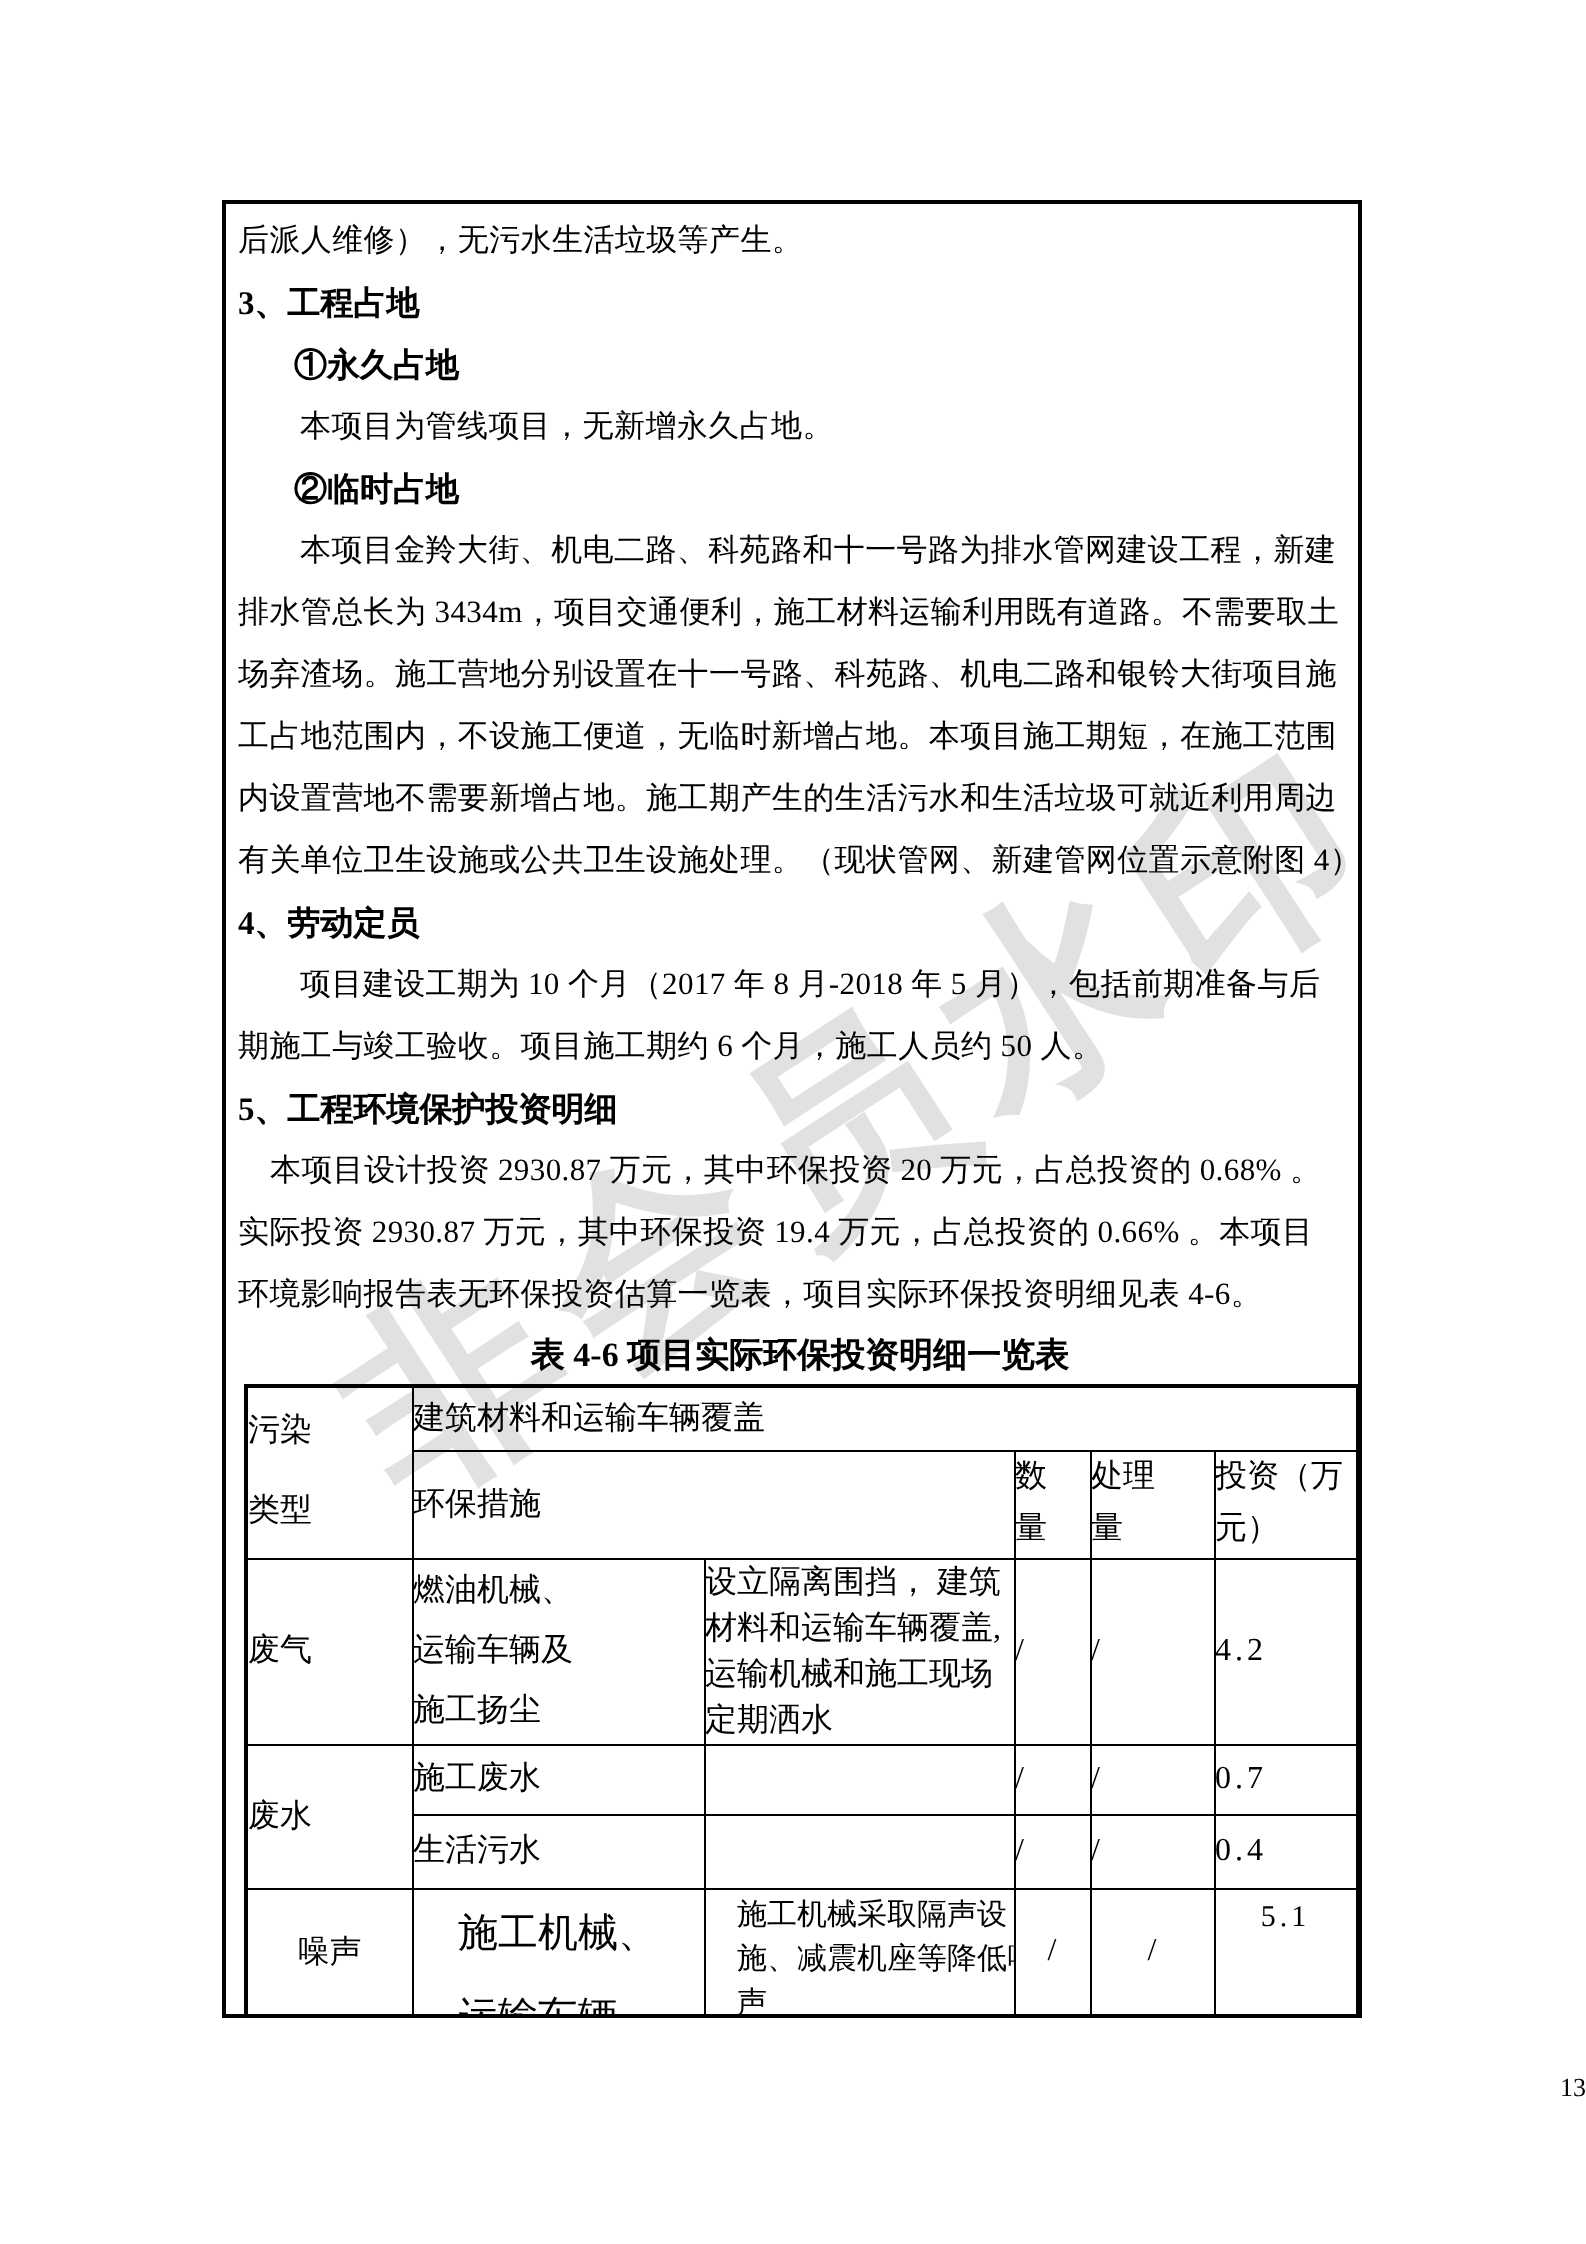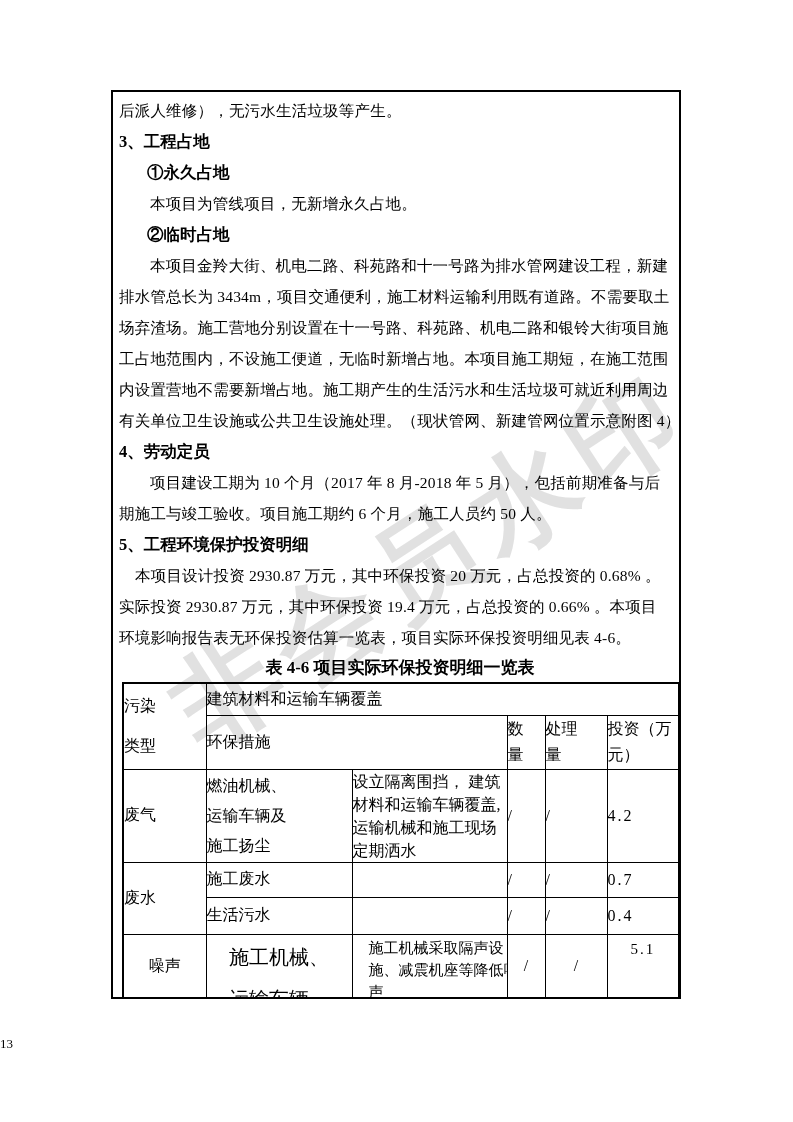--- a/index.html
+++ b/index.html
@@ -14,21 +14,21 @@
   .watermark {
     position:absolute; left:120px; top:430px; width:620px; height:260px;
     display:flex; align-items:center; justify-content:center;
     transform:rotate(-33deg);
     font-size:106px; font-weight:bold; letter-spacing:12px;
     color:#c9c9c9; opacity:0.55;
     white-space:nowrap; z-index:0; pointer-events:none;
     font-family:"Liberation Sans","DejaVu Sans",sans-serif;
   }
   .sheet {
-    position:absolute; left:111px; top:90px; width:570px; height:909px;
+    position:absolute; left:111px; top:100px; width:570px; height:909px;
     border:2px solid #000; box-sizing:border-box; z-index:1;
   }
   .content {
     position:absolute; left:0; top:0; right:0; bottom:0;
     padding:3px 0 0 6px; overflow:hidden;
   }
   .body-line {
     margin:0; font-size:15.5px; line-height:31px;
     white-space:pre; letter-spacing:0.2px;
   }
@@ -59,21 +59,21 @@
   td.slash, td.num { font-size:15px; }
   td.num { letter-spacing:2px; }
   .clip { height:61px; overflow:hidden; display:flex; flex-direction:column; align-items:center; width:100%; }
   .clip.c-mid { justify-content:center; }
   .clip.c-top { justify-content:flex-start; }
   .noise-src { line-height:42px; white-space:pre-line; font-size:20px; }
   .noise-measure { line-height:22px; font-size:15px; padding-top:2px; white-space:normal;padding-left:16px; }
   .noise-num { line-height:26px; font-size:15px; letter-spacing:2px; }
   .pagenum {
     position:absolute; left:0; width:793px; top:1036px;
-    text-align:left; font-size:13px; z-index:1;
+    text-align:right; font-size:13px; z-index:1;
   }
 </style>
 </head>
 <body>
 
 <div class="watermark">非会员水印</div>
 
 <div class="sheet">
   <div class="content">
 

